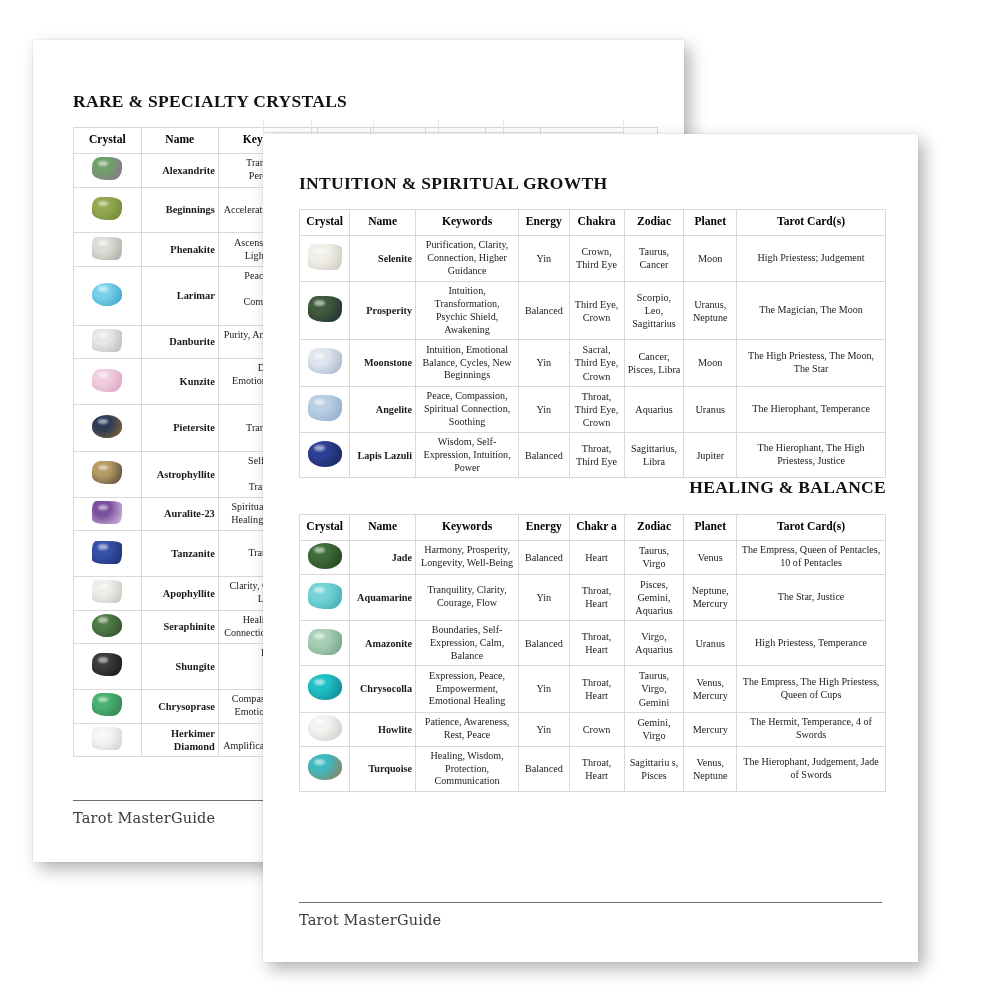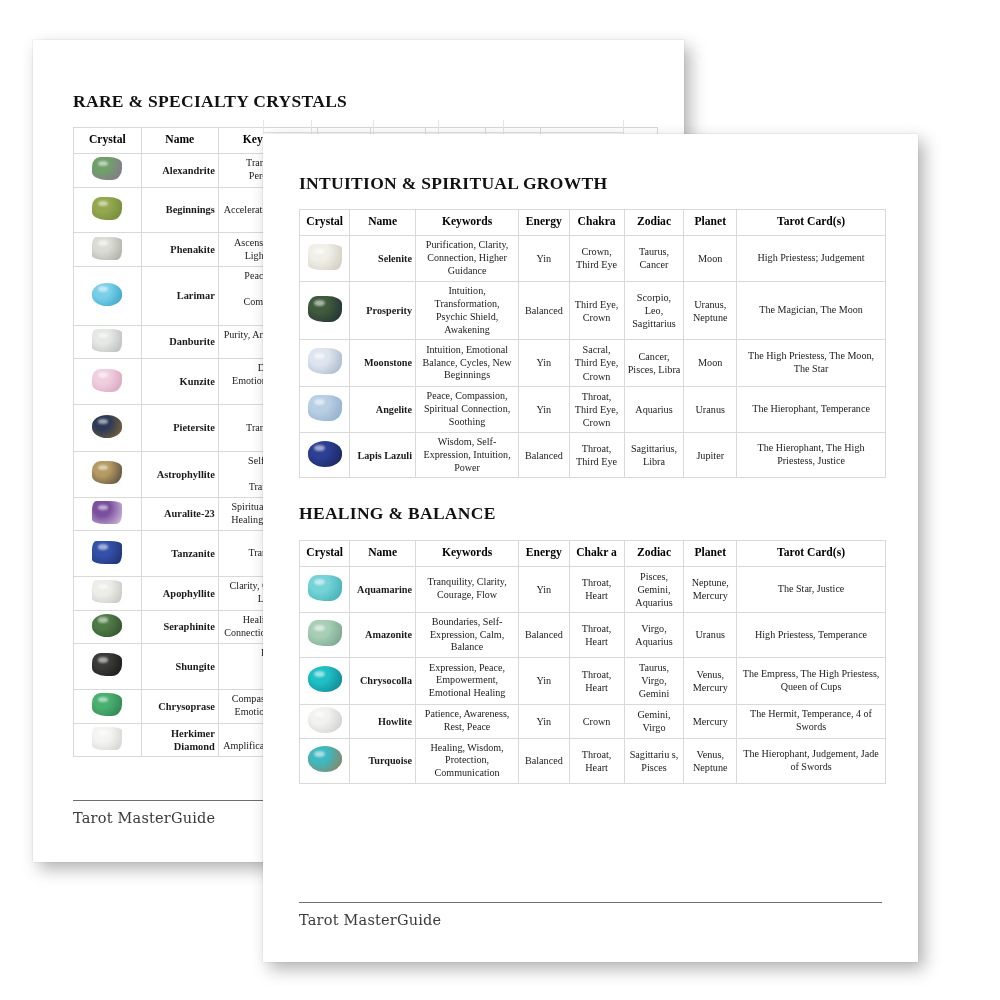--- a/index.html
+++ b/index.html
@@ -20,21 +20,21 @@
 
   .page-inner{position:absolute;inset:0;overflow:hidden;}
   .pad-back{padding:52px 26px 0 40px;}
   .pad-front{padding:40px 32px 0 36px;}
 
   
   .sec-title{
     font-weight:bold;font-size:17.5px;letter-spacing:.3px;
     color:#111;margin:0 0 16px 0;line-height:1.1;
   }
-  .sec-title.second{margin-top:26px;}
+  .sec-title.second{text-align:right;}
 
   
   table{
     border-collapse:collapse;width:100%;
     table-layout:fixed;
     font-size:10.2px;color:#1a1a1a;
   }
   table.back-tbl{font-size:10.4px;}
   th,td{
     border:1px solid #d9d9d9;
@@ -413,20 +413,30 @@
               <th>Keywords</th>
               <th>Energy</th>
               <th>Chakr a</th>
               <th>Zodiac</th>
               <th>Planet</th>
               <th>Tarot Card(s)</th>
             </tr>
           </thead>
         <tbody id="s2-body">
             <tr>
+              <td class="cell-img"><span class="gem oval" style="background: radial-gradient(circle at 34% 30%, rgb(63, 107, 58) 0%, rgb(63, 107, 58) 32%, rgb(31, 61, 28) 100%);"></span></td>
+              <td class="nm">Jade</td>
+              <td class="kw">Harmony, Prosperity, Longevity, Well-Being</td>
+              <td>Balanced</td>
+              <td>Heart</td>
+              <td>Taurus, Virgo</td>
+              <td>Venus</td>
+              <td class="tc">The Empress, Queen of Pentacles, 10 of Pentacles</td>
+            </tr>
+            <tr>
               <td class="cell-img"><span class="gem chunk" style="background: radial-gradient(circle at 34% 30%, rgb(116, 211, 215) 0%, rgb(116, 211, 215) 32%, rgb(58, 168, 176) 100%);"></span></td>
               <td class="nm">Aquamarine</td>
               <td class="kw">Tranquility, Clarity, Courage, Flow</td>
               <td>Yin</td>
               <td>Throat, Heart</td>
               <td>Pisces, Gemini, Aquarius</td>
               <td>Neptune, Mercury</td>
               <td class="tc">The Star, Justice</td>
             </tr>
             <tr>

